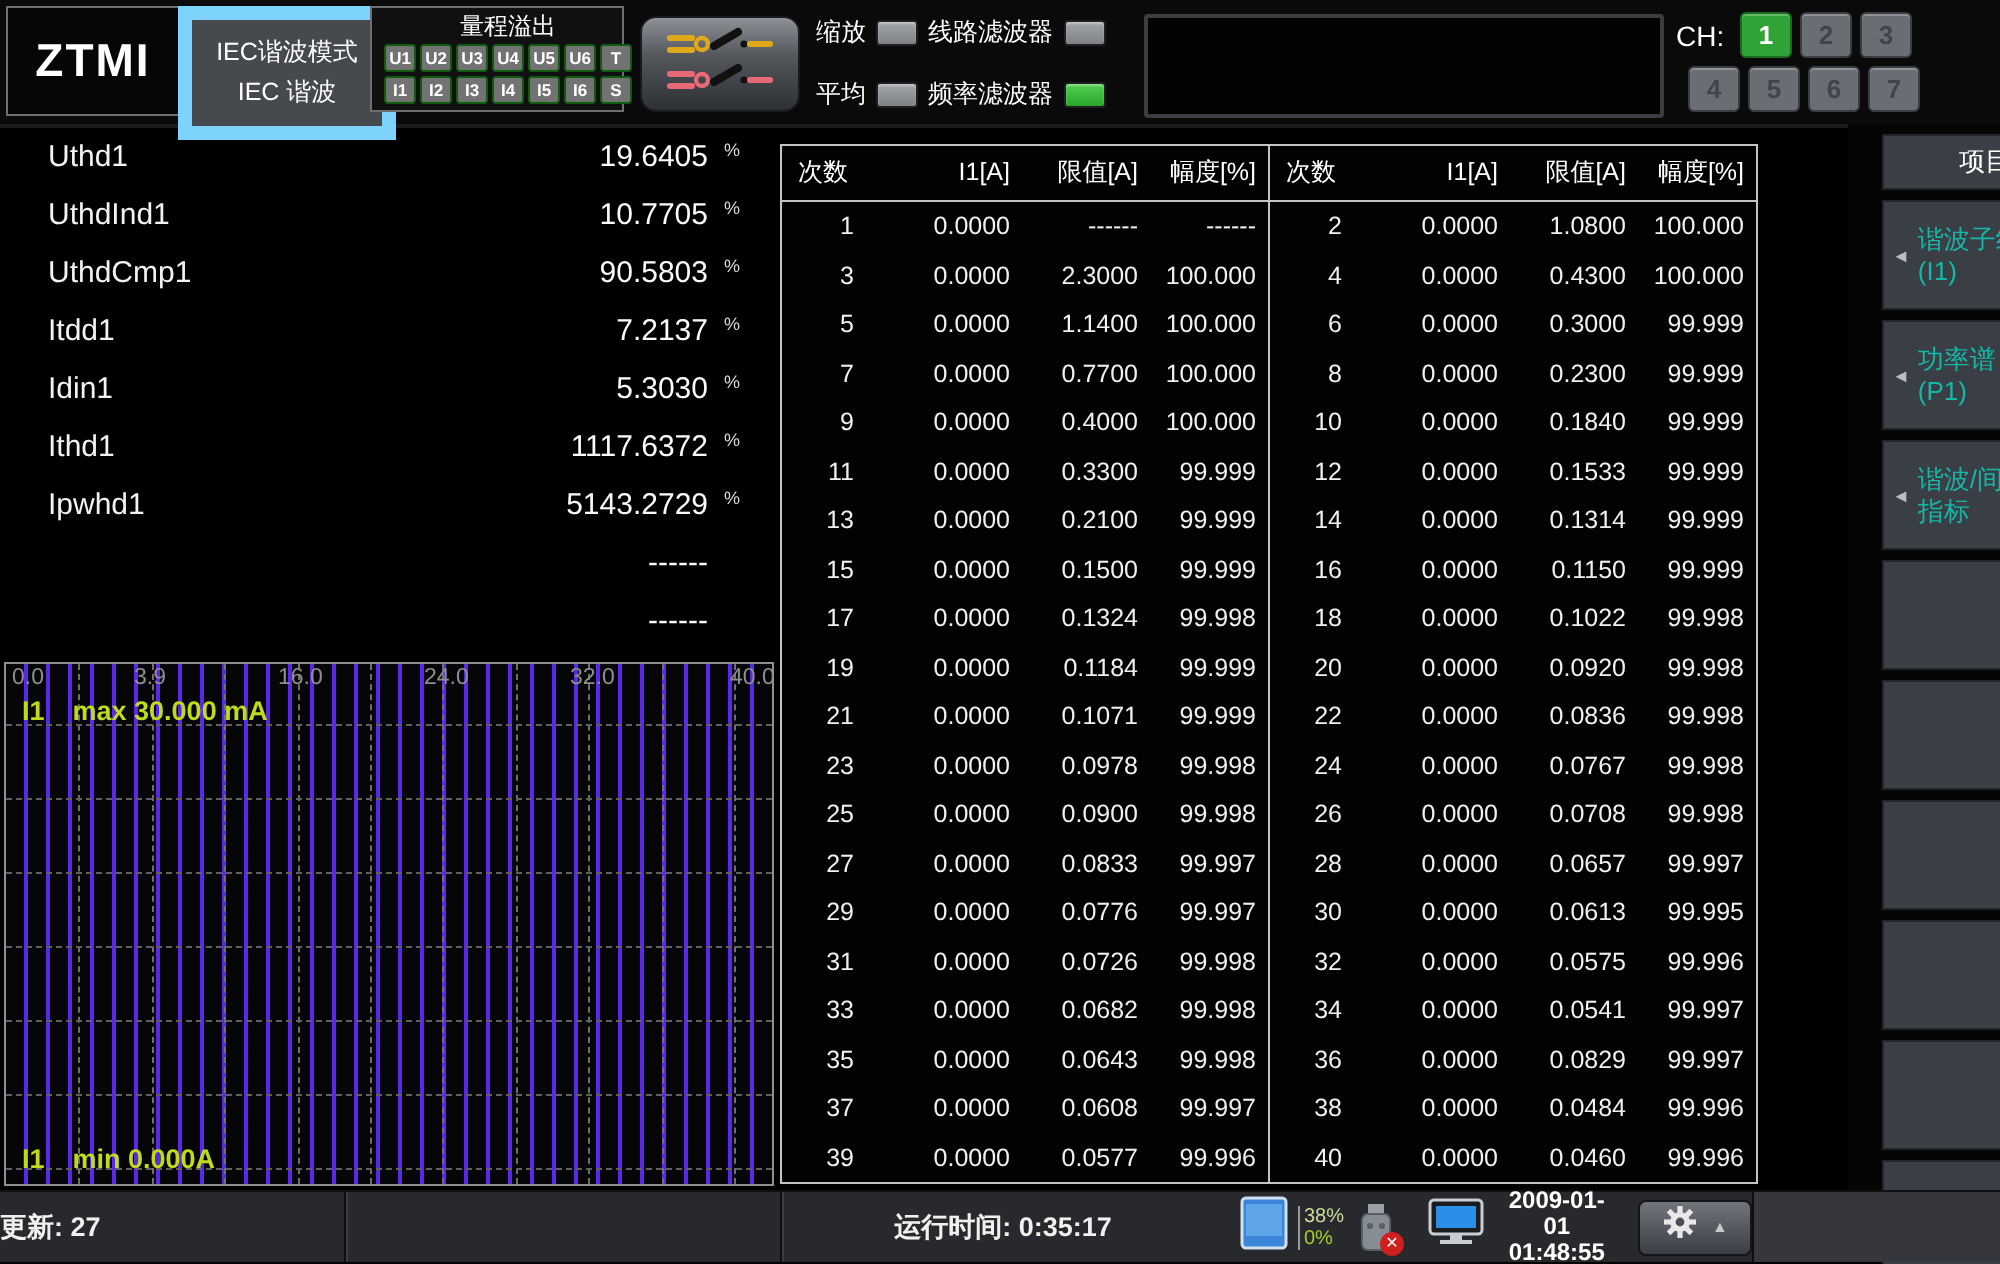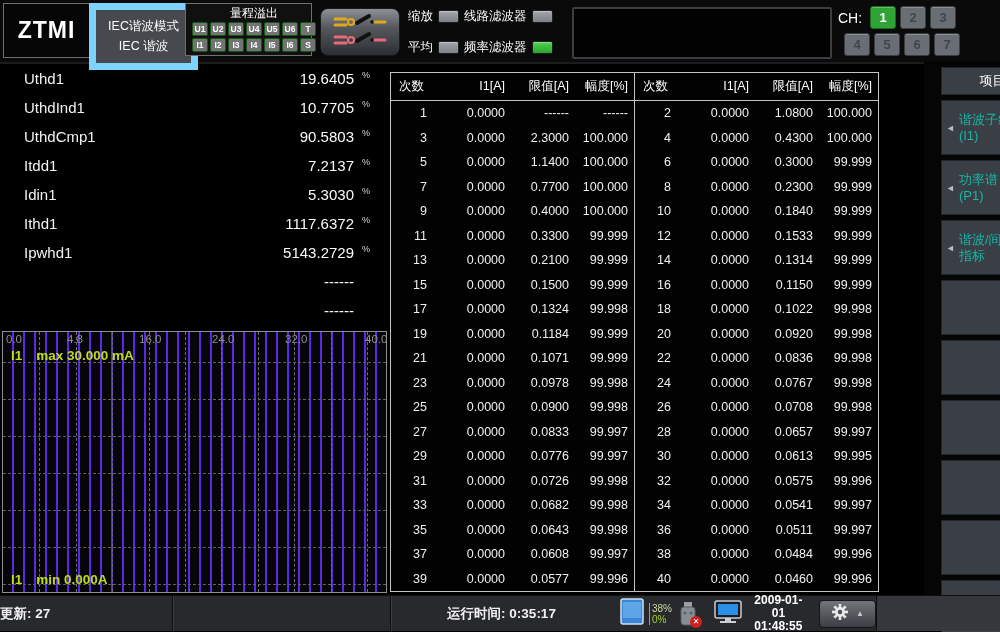--- a/index.html
+++ b/index.html
@@ -247,21 +247,21 @@
       <div class="hdash" style="top: 30px;"></div>
       <div class="hdash" style="top: 67px;"></div>
       <div class="hdash" style="top: 104px;"></div>
       <div class="hdash" style="top: 141px;"></div>
       <div class="hdash" style="top: 178px;"></div>
       <div class="hdash" style="top: 215px;"></div>
       <div class="hdash" style="top: 252px;"></div>
     </div>
   <div id="tickLayer">
       <span class="xtick" style="left: 3px;">0.0</span>
-      <span class="xtick" style="left: 64px;">4.8</span>
+      <span class="xtick" style="left: 64px;">3.9</span>
       <span class="xtick" style="left: 136px;">16.0</span>
       <span class="xtick" style="left: 209px;">24.0</span>
       <span class="xtick" style="left: 282px;">32.0</span>
       <span class="xtick" style="left: 350px; padding-left: 12px;">40.0</span>
     </div>
   <div class="maxlabel">
     <span>I1</span>
     <span>max 30.000 mA</span>
   </div>
   <div class="minlabel">
@@ -504,21 +504,21 @@
       </div>
       <div class="trow">
         <span class="tcell c0">34</span>
         <span class="tcell c1">0.0000</span>
         <span class="tcell c2">0.0541</span>
         <span class="tcell c3">99.997</span>
       </div>
       <div class="trow">
         <span class="tcell c0">36</span>
         <span class="tcell c1">0.0000</span>
-        <span class="tcell c2">0.0511</span>
+        <span class="tcell c2">0.0829</span>
         <span class="tcell c3">99.997</span>
       </div>
       <div class="trow">
         <span class="tcell c0">38</span>
         <span class="tcell c1">0.0000</span>
         <span class="tcell c2">0.0484</span>
         <span class="tcell c3">99.996</span>
       </div>
       <div class="trow">
         <span class="tcell c0">40</span>

